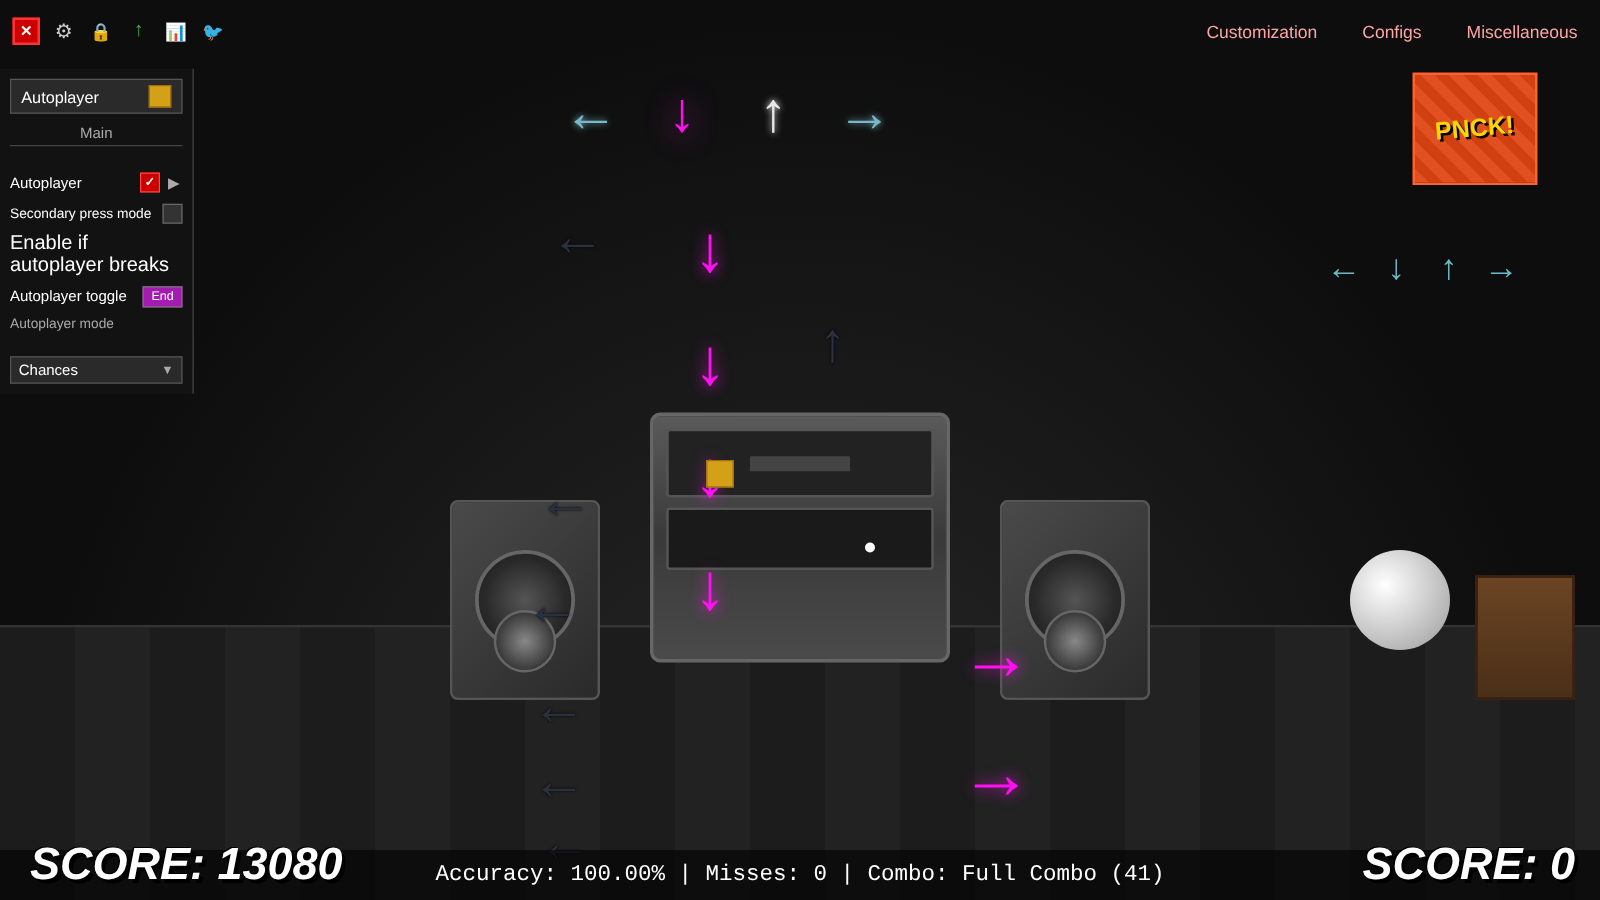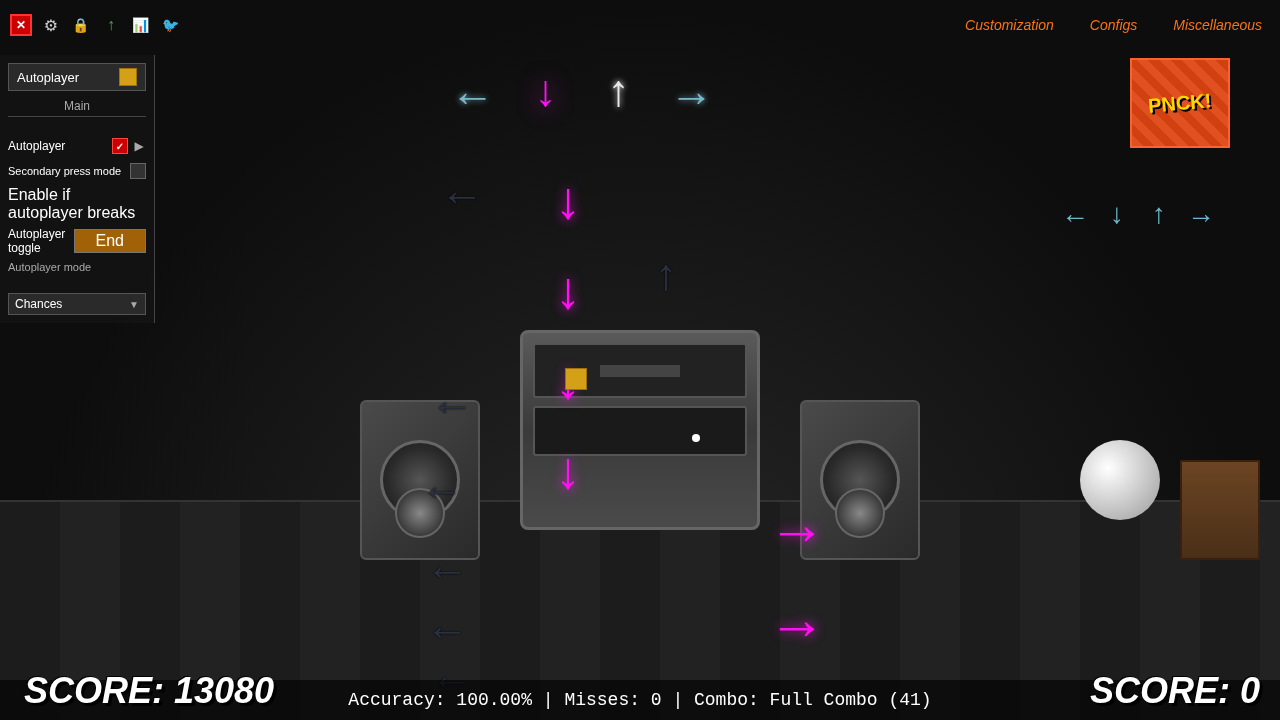--- a/index.html
+++ b/index.html
@@ -94,25 +94,24 @@
       font-size: 12px;
     }
 
     .top-nav {
       display: flex;
       gap: 20px;
       align-items: center;
     }
 
     .top-nav-item {
-      color: #f97316;
+      color: #fca5a5;
       font-size: 14px;
       cursor: pointer;
       padding: 4px 8px;
-      font-style: italic;
     }
 
     
     #left-panel {
       position: absolute;
       top: 55px;
       left: 0;
       width: 155px;
       background: rgba(20, 20, 20, 0.85);
       border-right: 1px solid #444;
@@ -198,24 +197,24 @@
       cursor: pointer;
     }
 
     .panel-full-label {
       color: white;
       font-size: 16px;
       margin-bottom: 5px;
     }
 
     .end-badge {
-      background: #a16207;
-      color: white;
-      font-size: 16px;
-      padding: 2px 21px;
+      background: #a21caf;
+      color: white;
+      font-size: 10px;
+      padding: 2px 6px;
       border: 1px solid #777;
     }
 
     .panel-section-title2 {
       color: #aaa;
       font-size: 11px;
       margin-bottom: 20px;
       margin-top: 6px;
     }
 

